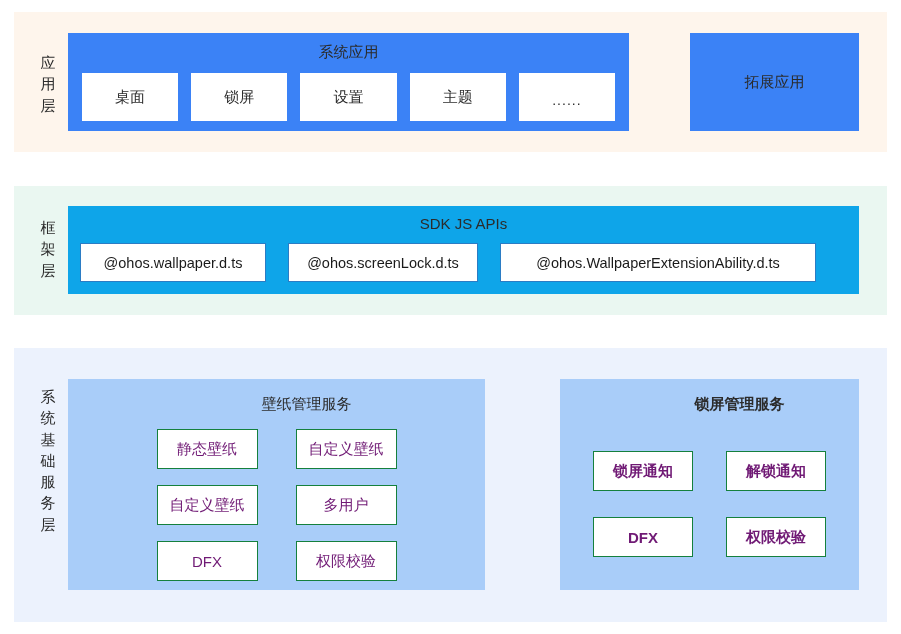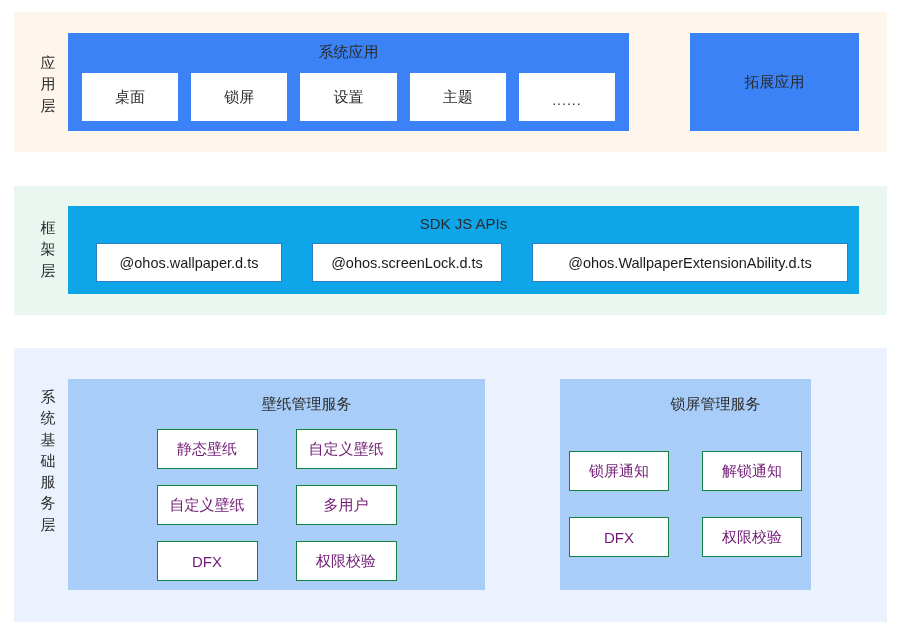--- a/index.html
+++ b/index.html
@@ -136,25 +136,25 @@
     position: absolute;
     top: 9px;
     left: 0;
     width: 100%;
     text-align: center;
     font-size: 15px;
     color: #2b2b2b;
   }
   #sdk-row {
     position: absolute;
-    left: 28px;
+    left: 12px;
     top: 37px;
     right: 12px;
     display: flex;
-    gap: 30px;
+    gap: 22px;
     align-items: flex-start;
   }
   .api-chip {
     height: 39px;
     background: #ffffff;
     border: 1px solid #2b7cc4;
     display: flex;
     align-items: center;
     justify-content: center;
     font-size: 14.5px;
@@ -186,21 +186,22 @@
     height: 211px;
     background: #a9cdf9;
     box-sizing: border-box;
   }
   #wallpaper-panel {
     left: 54px;
     width: 417px;
   }
   #screenlock-panel {
     left: 546px;
-    width: 251px;
+    width: 299px;
+    font-weight: bold;
   }
   .service-title {
     position: absolute;
     top: 16px;
     left: 0;
     width: 100%;
     text-align: center;
     font-size: 15px;
     color: #2b2b2b;
     margin-left: 30px;

